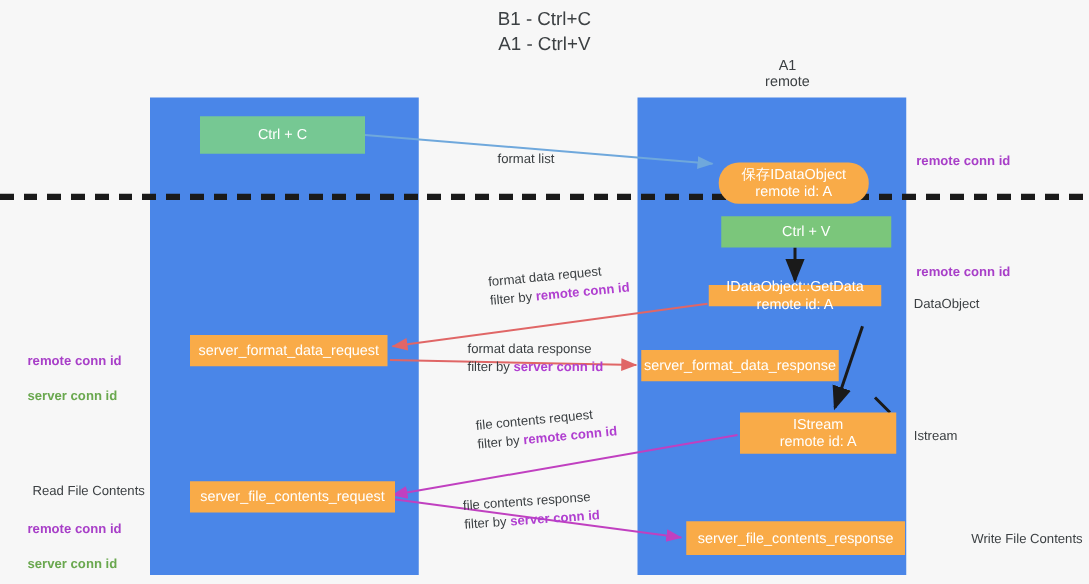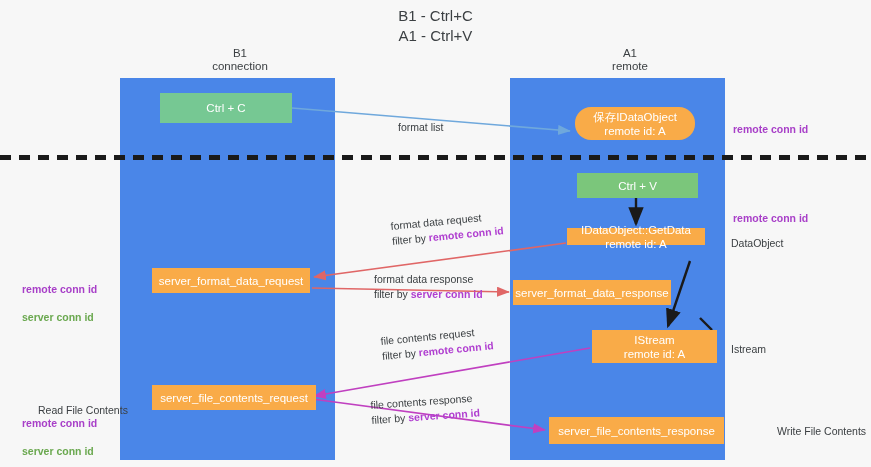--- a/index.html
+++ b/index.html
@@ -79,22 +79,22 @@
     font-size: 11.5px;
     line-height: 14px;
     white-space: pre-line;
     padding: 2px 6px;
   }
   .node.green  { background: #76c893; }
   .node.green2 { background: #7bc67b; }
   .node.orange { background: #f9ab48; }
 
   #n-ctrlc   { left: 160px; top: 93px;  width: 132px; height: 30px; }
-  #n-idataobj{ left: 575px; top: 107px; width: 120px; height: 33px; border-radius: 16px; }
-  #n-ctrlv   { left: 577px; top: 173px; width: 121px; height: 25px; }
+  #n-idataobj{ left: 575px; top: 130px; width: 120px; height: 33px; border-radius: 16px; }
+  #n-ctrlv   { left: 577px; top: 173px; width: 136px; height: 25px; }
   #n-getdata { left: 567px; top: 228px; width: 138px; height: 17px; }
   #n-sfdreq  { left: 152px; top: 268px; width: 158px; height: 25px; }
   #n-sfdres  { left: 513px; top: 280px; width: 158px; height: 25px; }
   #n-istream { left: 592px; top: 330px; width: 125px; height: 33px; }
   #n-sfcreq  { left: 152px; top: 385px; width: 164px; height: 25px; }
   #n-sfcres  { left: 549px; top: 417px; width: 175px; height: 27px; }
 
   
   .edge-label {
     font-size: 10.5px;
@@ -121,42 +121,40 @@
   .note-green  { color: #6aa84f; font-weight: bold; }
   .note-dark   { color: #3c4043; }
 
   #note-r-top   { left: 733px; top: 122px; }
   #note-r-mid   { left: 733px; top: 211px; }
   #note-dataobj { left: 731px; top: 236px; }
   #note-istream { left: 731px; top: 342px; }
   #note-write   { left: 731px; top: 424px; margin-left: 46px; }
 
   #note-l-conn  { left: 22px;  top: 268px; }
-  #note-read    { left: 26px;  top: 403px; margin-left: 12px; }
+  #note-read    { left: 26px;  top: 386px; }
   #note-l-conn2 { left: 22px;  top: 402px; }
 
   svg#wires {
     position: absolute;
     left: 0; top: 0;
     width: 871px;
     height: 467px;
     overflow: visible;
     pointer-events: none;
   }
 </style>
 </head>
 <body>
 
 <div id="stage">
 
   <div id="title" class="abs">B1 - Ctrl+C
 A1 - Ctrl+V</div>
 
-  <div id="head-b1" class="abs col-head">B1
-connection</div>
   <div id="head-a1" class="abs col-head">A1
 remote</div>
 
   <div id="lane-left" class="abs lane"></div>
   <div id="lane-right" class="abs lane"></div>
 
   <svg id="wires" viewBox="0 0 871 467">
     <defs>
       <marker id="ah-blue" markerWidth="9" markerHeight="9" refX="7.5" refY="3.2" orient="auto">
         <path d="M0,0 L8,3.2 L0,6.4 z" fill="#6fa8dc"></path>

